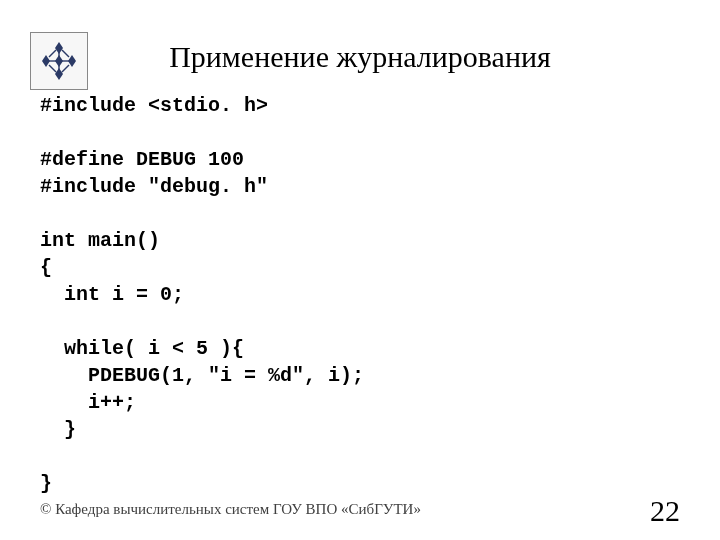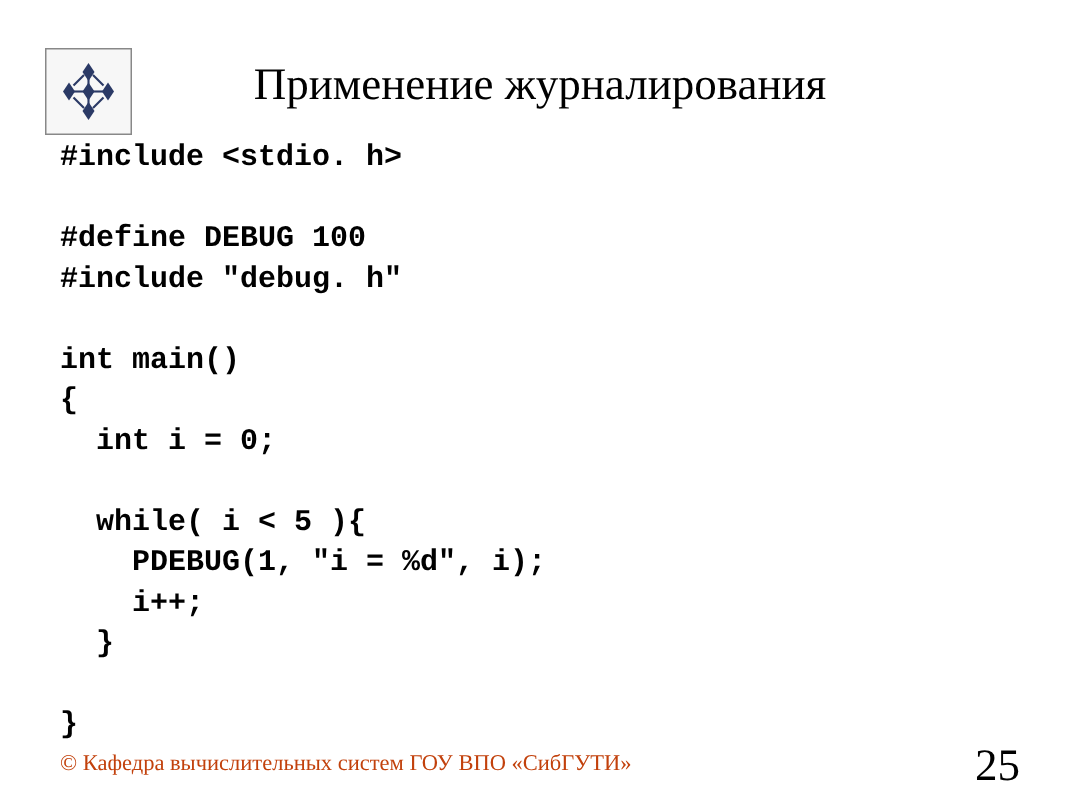--- a/index.html
+++ b/index.html
@@ -54,21 +54,21 @@
     font-weight: bold;
   }
   .left  { flex: 0 0 56%; }
   .right { flex: 0 0 44%; padding-left: 6px; }
   .footer-left {
     position: absolute;
     left: 40px;
     bottom: 22px;
     font-size: 15px;
     font-family: "Times New Roman", serif;
-    color: #c2410c;
+    color: #404040;
   }
   .footer-right {
     position: absolute;
     right: 40px;
     bottom: 12px;
     font-size: 30px;
     font-family: "Times New Roman", serif;
     color: #000;
   }
 </style>
@@ -113,15 +113,15 @@
 
   while( i &lt; 5 ){
     PDEBUG(1, "i = %d", i);
     i++;
   }
 
 }</div>
   </div>
 
   <div class="footer-left">© Кафедра вычислительных систем ГОУ ВПО «СибГУТИ»</div>
-  <div class="footer-right">25</div>
+  <div class="footer-right">22</div>
 
 </div>
 
 </body></html>

